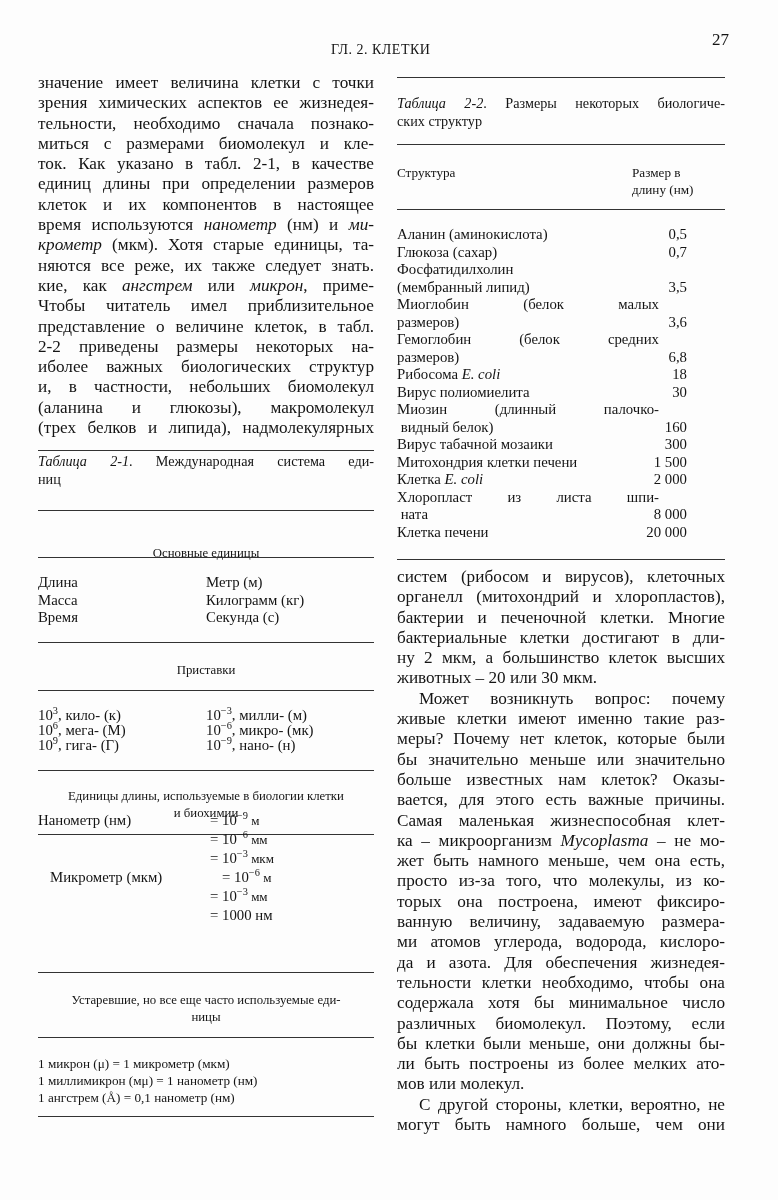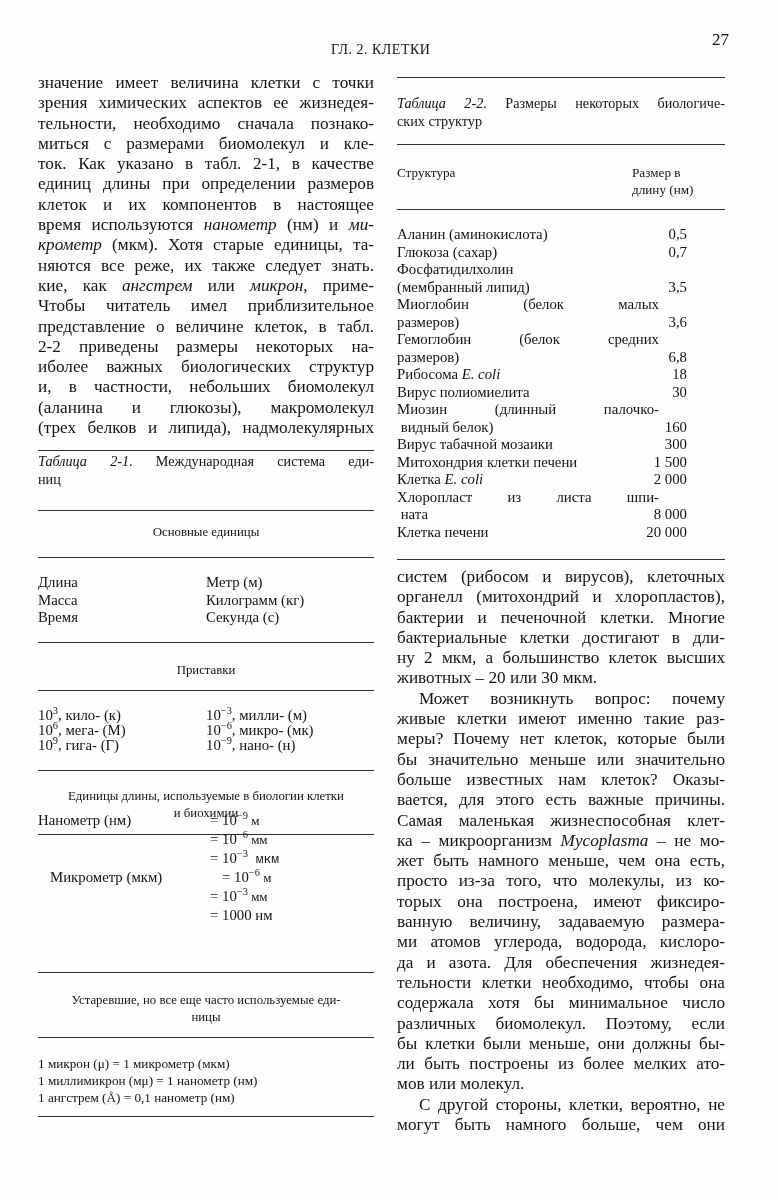--- a/index.html
+++ b/index.html
@@ -63,21 +63,21 @@
     <span class="ln">(аланина и глюкозы), макромолекул</span>
     <span class="ln">(трех белков и липида), надмолекулярных</span>
   </div>
 
 <div class="rule" style="left:38px; width:336px; top:450px;"></div>
 <div class="col left caption" style="top:452px;">
   <span class="ln"><span class="it">Таблица 2-1</span>. <span>Международная система еди-</span></span>
   <span class="ln last">ниц</span>
 </div>
 <div class="rule" style="left:38px; width:336px; top:510px;"></div>
-<div class="col left sub-head" style="top:524px;">Основные единицы</div>
+<div class="col left sub-head" style="top:545px;">Основные единицы</div>
 <div class="rule" style="left:38px; width:336px; top:557px;"></div>
 <div class="col left tbl" style="top:574px;" id="base-units">
     <div class="row">
       <span class="c1">Длина</span>
       <span class="c2" style="left: 168px;">Метр (м)</span>
     </div>
     <div class="row">
       <span class="c1">Масса</span>
       <span class="c2" style="left: 168px;">Килограмм (кг)</span>
     </div>
@@ -115,21 +115,21 @@
     <div class="row" style="height: 19px;">
       <span class="c1">Нанометр (нм)</span>
       <span class="c2" style="left: 172px;">= 10<sup>−9</sup><span style="font-size: 13px;"> м</span></span>
     </div>
     <div class="row" style="height: 19px;">
       <span class="c1"></span>
       <span class="c2" style="left: 172px;">= 10<sup>−6</sup><span style="font-size: 13px;"> мм</span></span>
     </div>
     <div class="row" style="height: 19px;">
       <span class="c1"></span>
-      <span class="c2" style="left: 172px;">= 10<sup>−3</sup><span style="font-size: 13px; font-family: Liberation Mono, monospace;"> мкм</span></span>
+      <span class="c2" style="left: 172px;">= 10<sup>−3</sup><span style="font-size: 13px;"> мкм</span></span>
     </div>
     <div class="row" style="height: 19px; margin-left: 12px;">
       <span class="c1">Микрометр (мкм)</span>
       <span class="c2" style="left: 172px;">= 10<sup>−6</sup><span style="font-size: 13px;"> м</span></span>
     </div>
     <div class="row" style="height: 19px;">
       <span class="c1"></span>
       <span class="c2" style="left: 172px;">= 10<sup>−3</sup><span style="font-size: 13px;"> мм</span></span>
     </div>
     <div class="row" style="height: 19px;">

